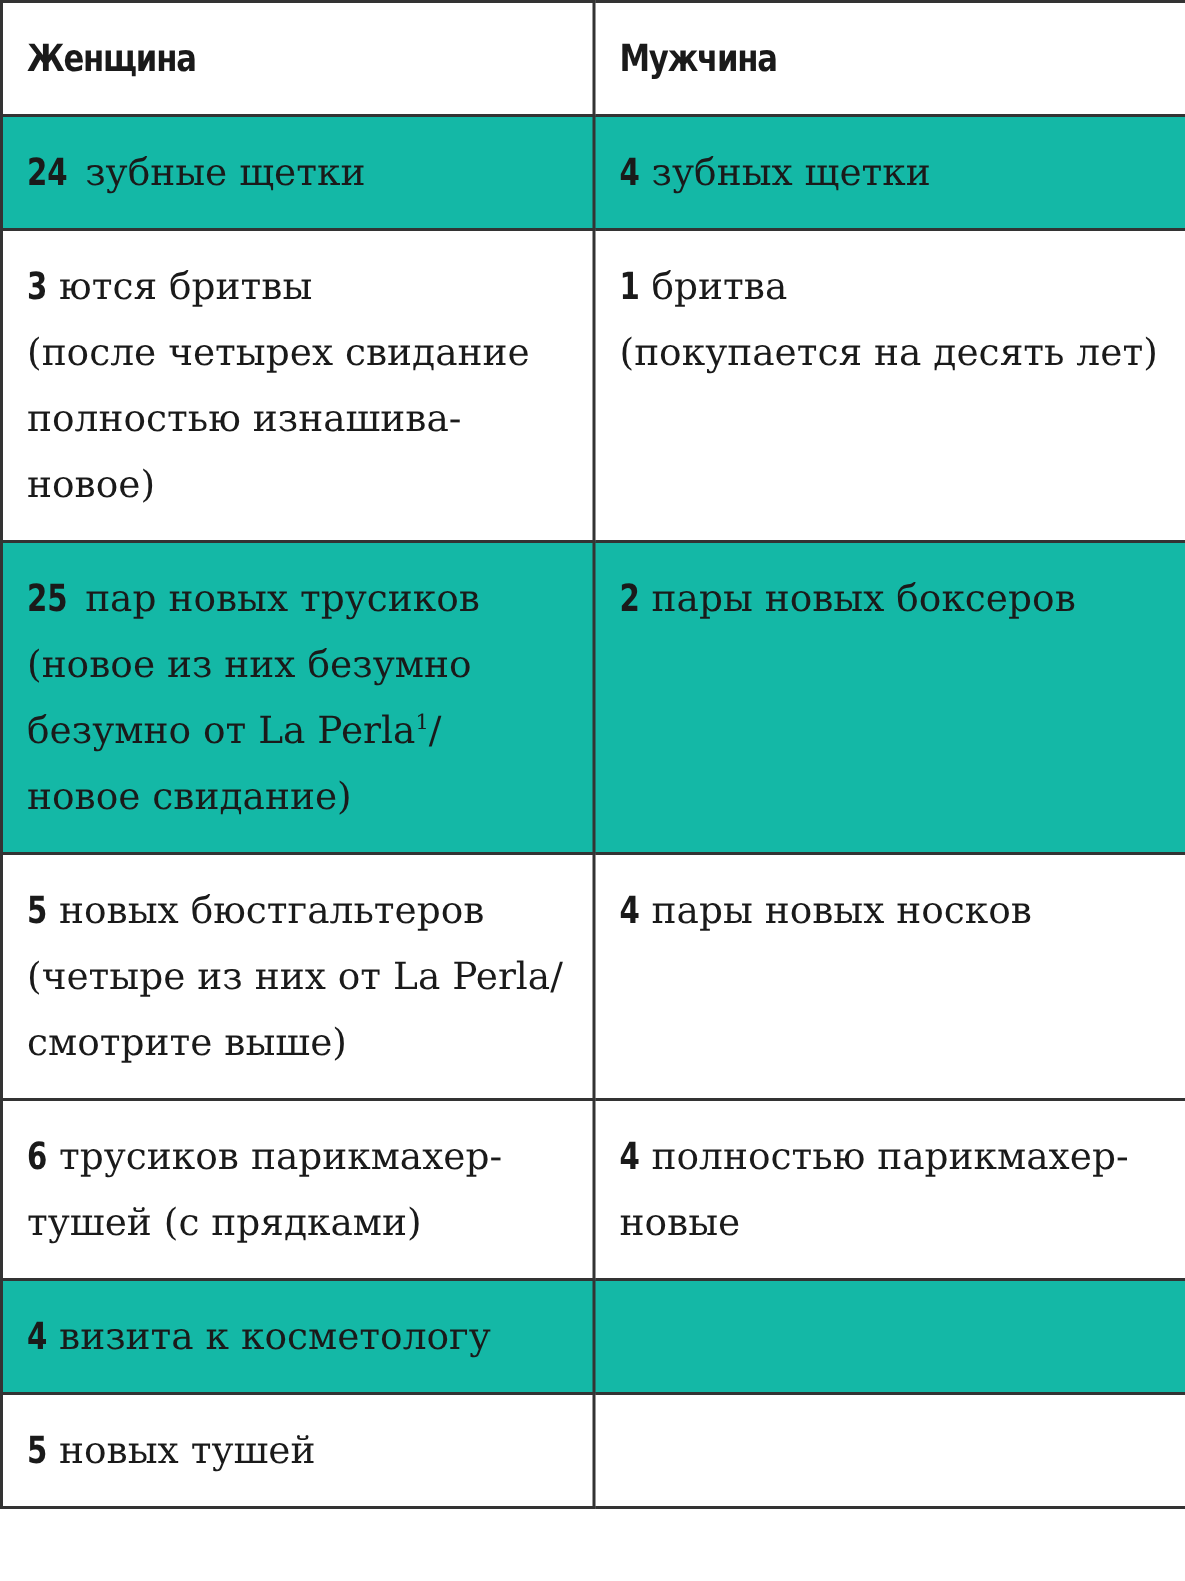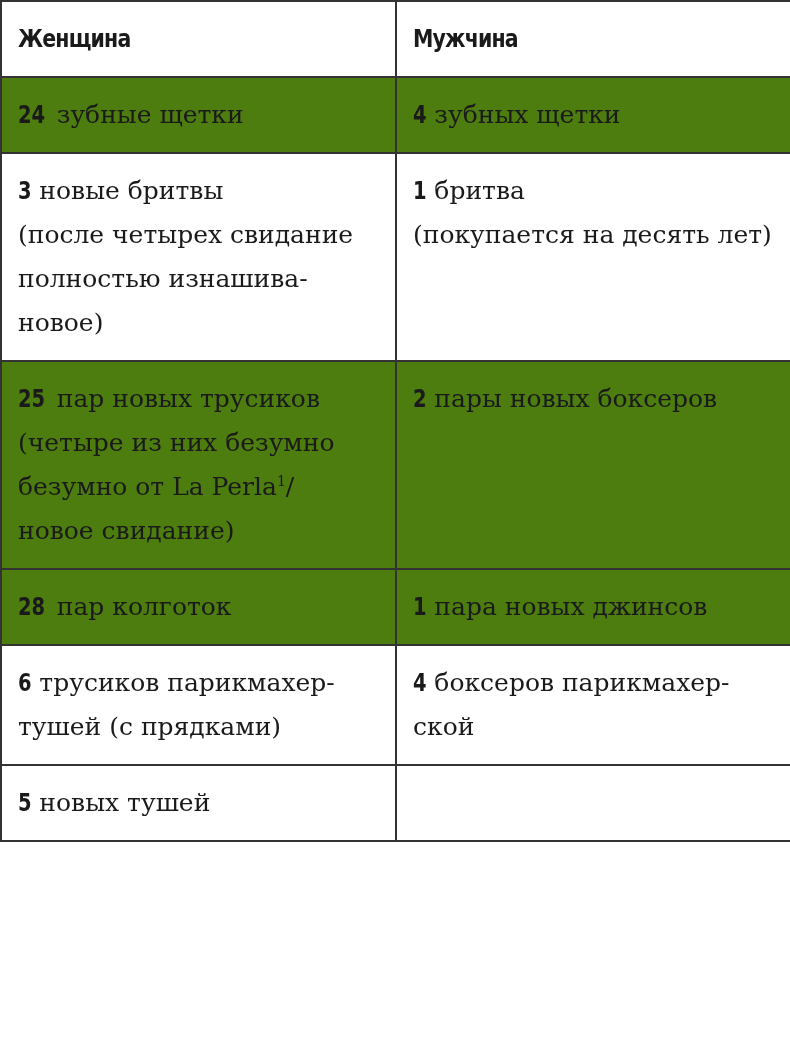--- a/index.html
+++ b/index.html
@@ -25,21 +25,21 @@
   th {
     height: 74px;
     vertical-align: middle;
     font-family: "DejaVu Sans", sans-serif;
     font-weight: bold;
     font-size: 25px;
     letter-spacing: -1px;
     transform-origin: left;
   }
   th span { display: inline-block; transform: scaleX(0.82); transform-origin: left; }
-  tr.shaded td { background: #4d7c0f; }
+  tr.shaded td { background: #14b8a6; }
   td { padding-top: 15px; padding-bottom: 15px; }
   .num {
     font-family: "DejaVu Sans", sans-serif;
     font-weight: bold;
     display: inline-block;
     transform: scaleX(0.78);
     transform-origin: left;
     margin-right: -4px;
   }
   .line { display: block; }
@@ -61,59 +61,69 @@
   </thead>
   <tbody>
 
     <tr class="shaded" style="height:74px">
       <td><span class="num">24</span> <span>зубные щетки</span></td>
       <td><span class="num">4</span> <span>зубных щетки</span></td>
     </tr>
 
     <tr style="height:204px">
       <td>
-        <span class="line"><span class="num">3</span> <span>новые бритвы</span></span>
+        <span class="line"><span class="num">3</span> <span>ются бритвы</span></span>
         <span class="line">(после четырех свидание</span>
         <span class="line">полностью изнашива-</span>
         <span class="line">новое)</span>
       </td>
       <td>
         <span class="line"><span class="num">1</span> <span>бритва</span></span>
         <span class="line">(покупается на десять лет)</span>
       </td>
     </tr>
 
     <tr class="shaded" style="height:204px">
       <td>
         <span class="line"><span class="num">25</span> <span>пар новых трусиков</span></span>
-        <span class="line">(четыре из них безумно</span>
+        <span class="line">(новое из них безумно</span>
         <span class="line"><span>безумно от La Perla</span><sup>1</sup><span>/</span></span>
         <span class="line">новое свидание)</span>
       </td>
       <td>
         <span class="line"><span class="num">2</span> <span>пары новых боксеров</span></span>
       </td>
     </tr>
 
+    <tr style="height:160px">
+      <td>
+        <span class="line"><span class="num">5</span> <span>новых бюстгальтеров</span></span>
+        <span class="line">(четыре из них от La Perla/</span>
+        <span class="line">смотрите выше)</span>
+      </td>
+      <td>
+        <span class="line"><span class="num">4</span> <span>пары новых носков</span></span>
+      </td>
+    </tr>
 
-    <tr class="shaded" style="height:74px">
-      <td><span class="num">28</span> <span>пар колготок</span></td>
-      <td><span class="num">1</span> <span>пара новых джинсов</span></td>
-    </tr>
 
     <tr style="height:116px">
       <td>
         <span class="line"><span class="num">6</span> <span>трусиков парикмахер-</span></span>
         <span class="line">тушей (с прядками)</span>
       </td>
       <td>
-        <span class="line"><span class="num">4</span> <span>боксеров парикмахер-</span></span>
-        <span class="line">ской</span>
+        <span class="line"><span class="num">4</span> <span>полностью парикмахер-</span></span>
+        <span class="line">новые</span>
       </td>
     </tr>
 
+    <tr class="shaded" style="height:74px">
+      <td><span class="num">4</span> <span>визита к косметологу</span></td>
+      <td></td>
+    </tr>
 
     <tr style="height:74px">
       <td><span class="num">5</span> <span>новых тушей</span></td>
       <td></td>
     </tr>
   </tbody>
 </table>
 
 </body></html>

